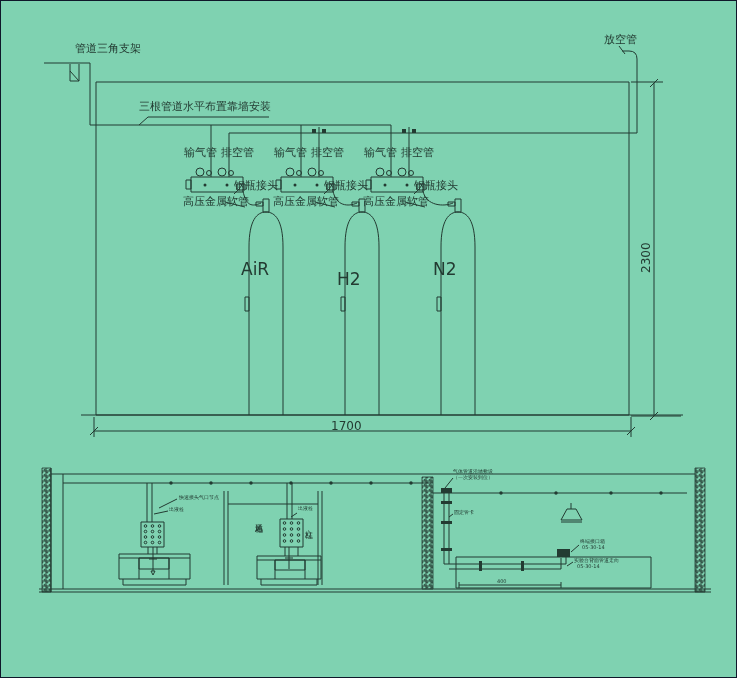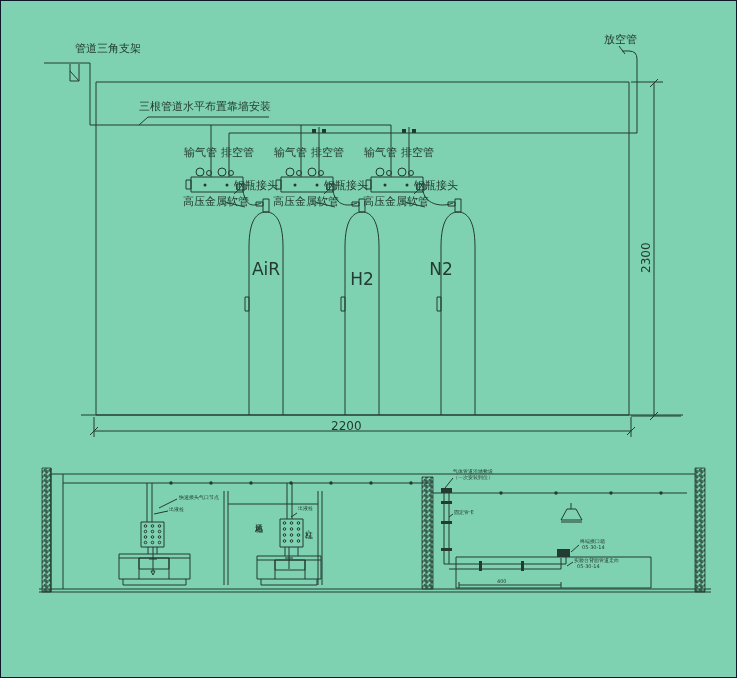--- a/index.html
+++ b/index.html
@@ -15,21 +15,21 @@
   svg.linework path, svg.linework rect, svg.linework circle {
     stroke:var(--ink); fill:none; stroke-width:1; vector-effect:non-scaling-stroke;
   }
   svg.linework .f { fill:var(--ink); stroke:none; }
   svg.linework .stip { fill:url(#stip); stroke:var(--ink); stroke-width:.8; }
   .lbl { position:absolute; white-space:nowrap; line-height:1; color:var(--ink); }
   .s11 { font-size:11px; }
   .s7  { font-size:11px; }
   .s5  { font-size:5px; }
   .s12 { font-size:12px; }
-  .gas { font-size:17px; width:50px; text-align:center; }
+  .gas { font-size:17px; width:50px; }
   .vtext { writing-mode:vertical-rl; font-size:8px; letter-spacing:1px; line-height:1; }
   .rot90 { transform:rotate(-90deg); transform-origin:0 0; }
 </style>
 </head>
 <body>
 
 <div class="canvas">
 
   <svg class="linework" width="737" height="678">
     <defs>
@@ -230,23 +230,23 @@
   <div class="lbl s11" style="left:273px;top:146px">输气管</div>
   <div class="lbl s11" style="left:310px;top:146px">排空管</div>
   <div class="lbl s7" style="left:323px;top:179px">钢瓶接头</div>
   <div class="lbl s7" style="left:272px;top:195px">高压金属软管</div>
   <div class="lbl gas" style="left:336px;top:270px">H2</div>
 
   <div class="lbl s11" style="left:363px;top:146px">输气管</div>
   <div class="lbl s11" style="left:400px;top:146px">排空管</div>
   <div class="lbl s7" style="left:413px;top:179px">钢瓶接头</div>
   <div class="lbl s7" style="left:362px;top:195px">高压金属软管</div>
-  <div class="lbl gas" style="left:415px;top:260px">N2</div>
-
-  <div class="lbl s12" style="left:330px;top:419px">2200</div>
+  <div class="lbl gas" style="left:432px;top:260px">N2</div>
+
+  <div class="lbl s12" style="left:330px;top:419px">1700</div>
   <div class="lbl s12 rot90" style="left:639px;top:272px">2300</div>
 
   <div class="lbl s5" style="left:178px;top:494px">快速接头气口节点</div>
   <div class="lbl s5" style="left:168px;top:506px">出液栓</div>
   <div class="lbl vtext" style="left:253px;top:516px">通风柜</div>
   <div class="lbl vtext" style="left:303px;top:522px">立柱</div>
   <div class="lbl s5" style="left:297px;top:505px">出液栓</div>
   <div class="lbl s5" style="left:452px;top:468px">气体管道沿墙敷设</div>
   <div class="lbl s5" style="left:452px;top:474px">（一次安装到位）</div>
   <div class="lbl s5" style="left:453px;top:509px">固定管卡</div>

